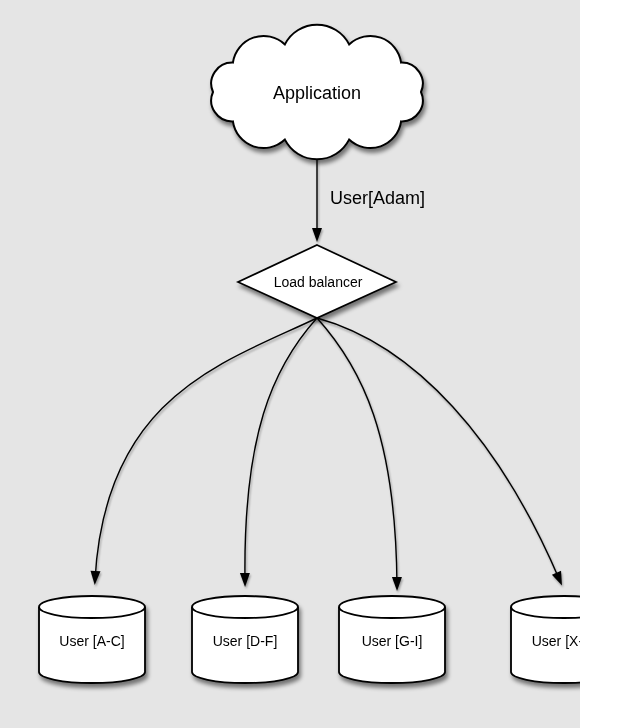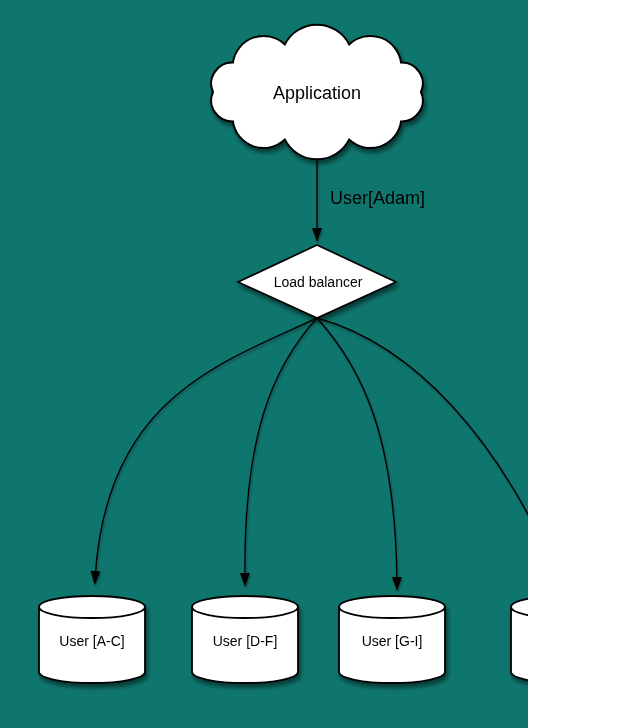--- a/index.html
+++ b/index.html
@@ -2,23 +2,23 @@
 <html><head>
 <meta charset="utf-8">
 <style>
   html, body {
     margin: 0;
     padding: 0;
     background: #ffffff;
   }
   .stage {
     position: relative;
-    width: 528px;
+    width: 580px;
     height: 728px;
-    background: #0f766e;
+    background: #e5e5e5;
     overflow: hidden;
     font-family: "Liberation Sans", sans-serif;
   }
   svg { display: block; }
   .shape {
     fill: #ffffff;
     stroke: #000000;
   }
   .cloud-outline   { stroke-width: 2; }
   .diamond-outline { stroke-width: 1.7; }

